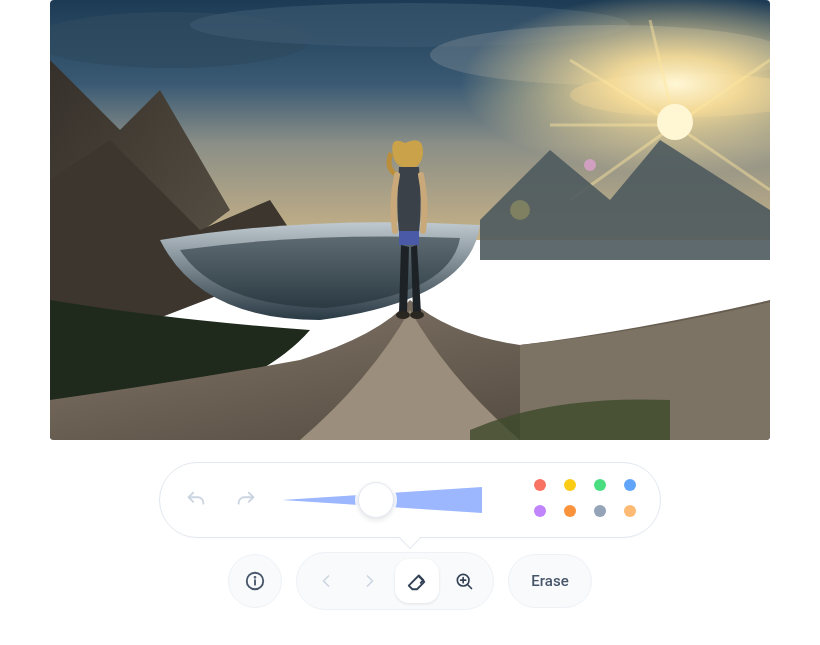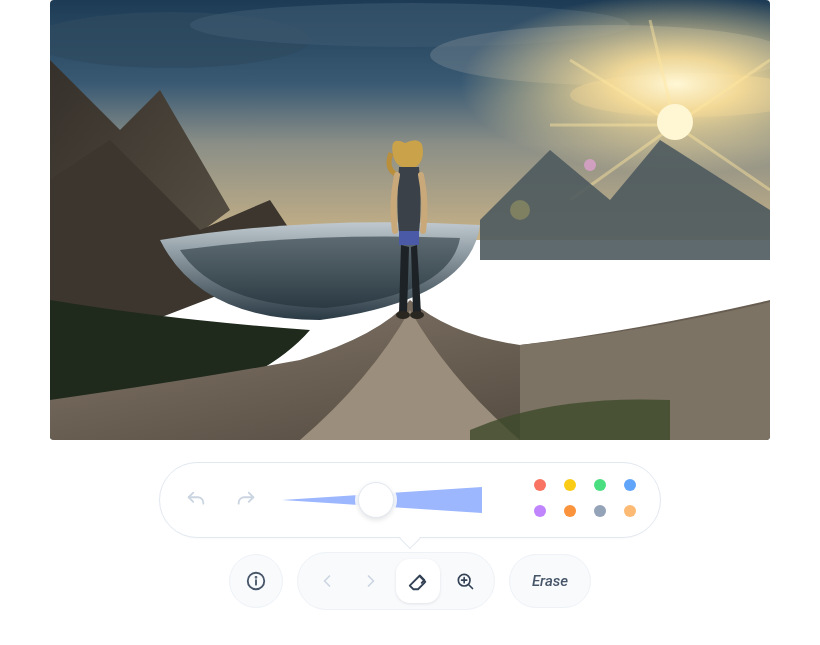--- a/index.html
+++ b/index.html
@@ -40,21 +40,21 @@
   .slider-wedge{width:200px;height:26px;}
   .slider-thumb{
     position:absolute;left:94px;top:50%;transform:translate(-50%,-50%);
     width:34px;height:34px;border-radius:50%;
     background:#fff;border:1px solid #e2e8f0;
     box-shadow:0 2px 5px rgba(15,23,42,0.12), 0 0 0 3px rgba(255,255,255,0.9);
   }
   .swatches{display:grid;grid-template-columns:repeat(4,16px);grid-template-rows:repeat(2,16px);gap:10px 14px;margin-left:auto;}
   .swatch{width:12px;height:12px;border-radius:50%;}
   
-  .toolbar{margin-top:14px;display:flex;align-items:center;gap:14px;font-style:italic;}
+  .toolbar{margin-top:14px;display:flex;align-items:center;gap:14px;}
   .circle-btn{
     width:52px;height:52px;border-radius:50%;
     background:var(--gray-50);
     display:flex;align-items:center;justify-content:center;
     color:#475569;cursor:pointer;
     border:1px solid #eef2f7;
   }
   .circle-btn svg{width:22px;height:22px;stroke:currentColor;}
   .tool-cluster{
     height:56px;border-radius:999px;background:var(--gray-50);

